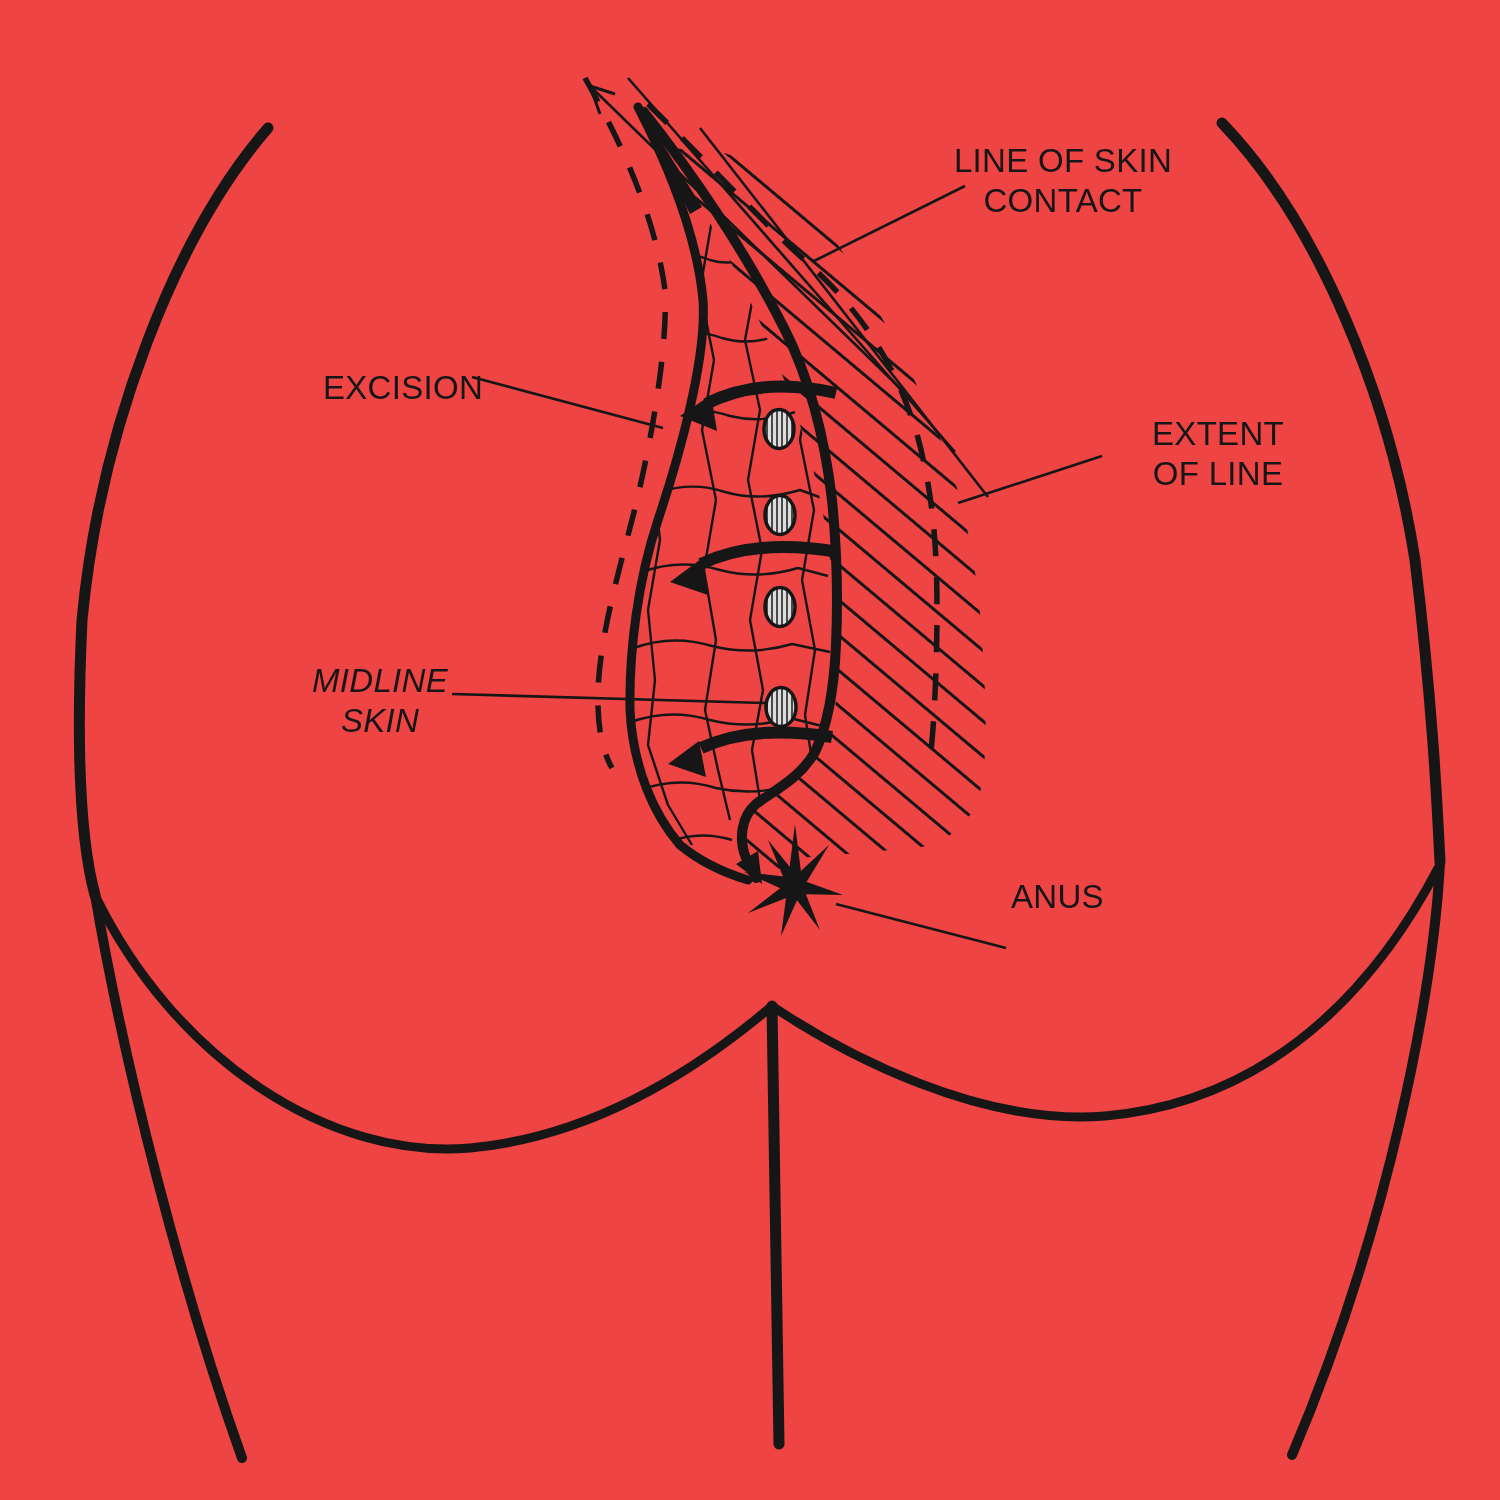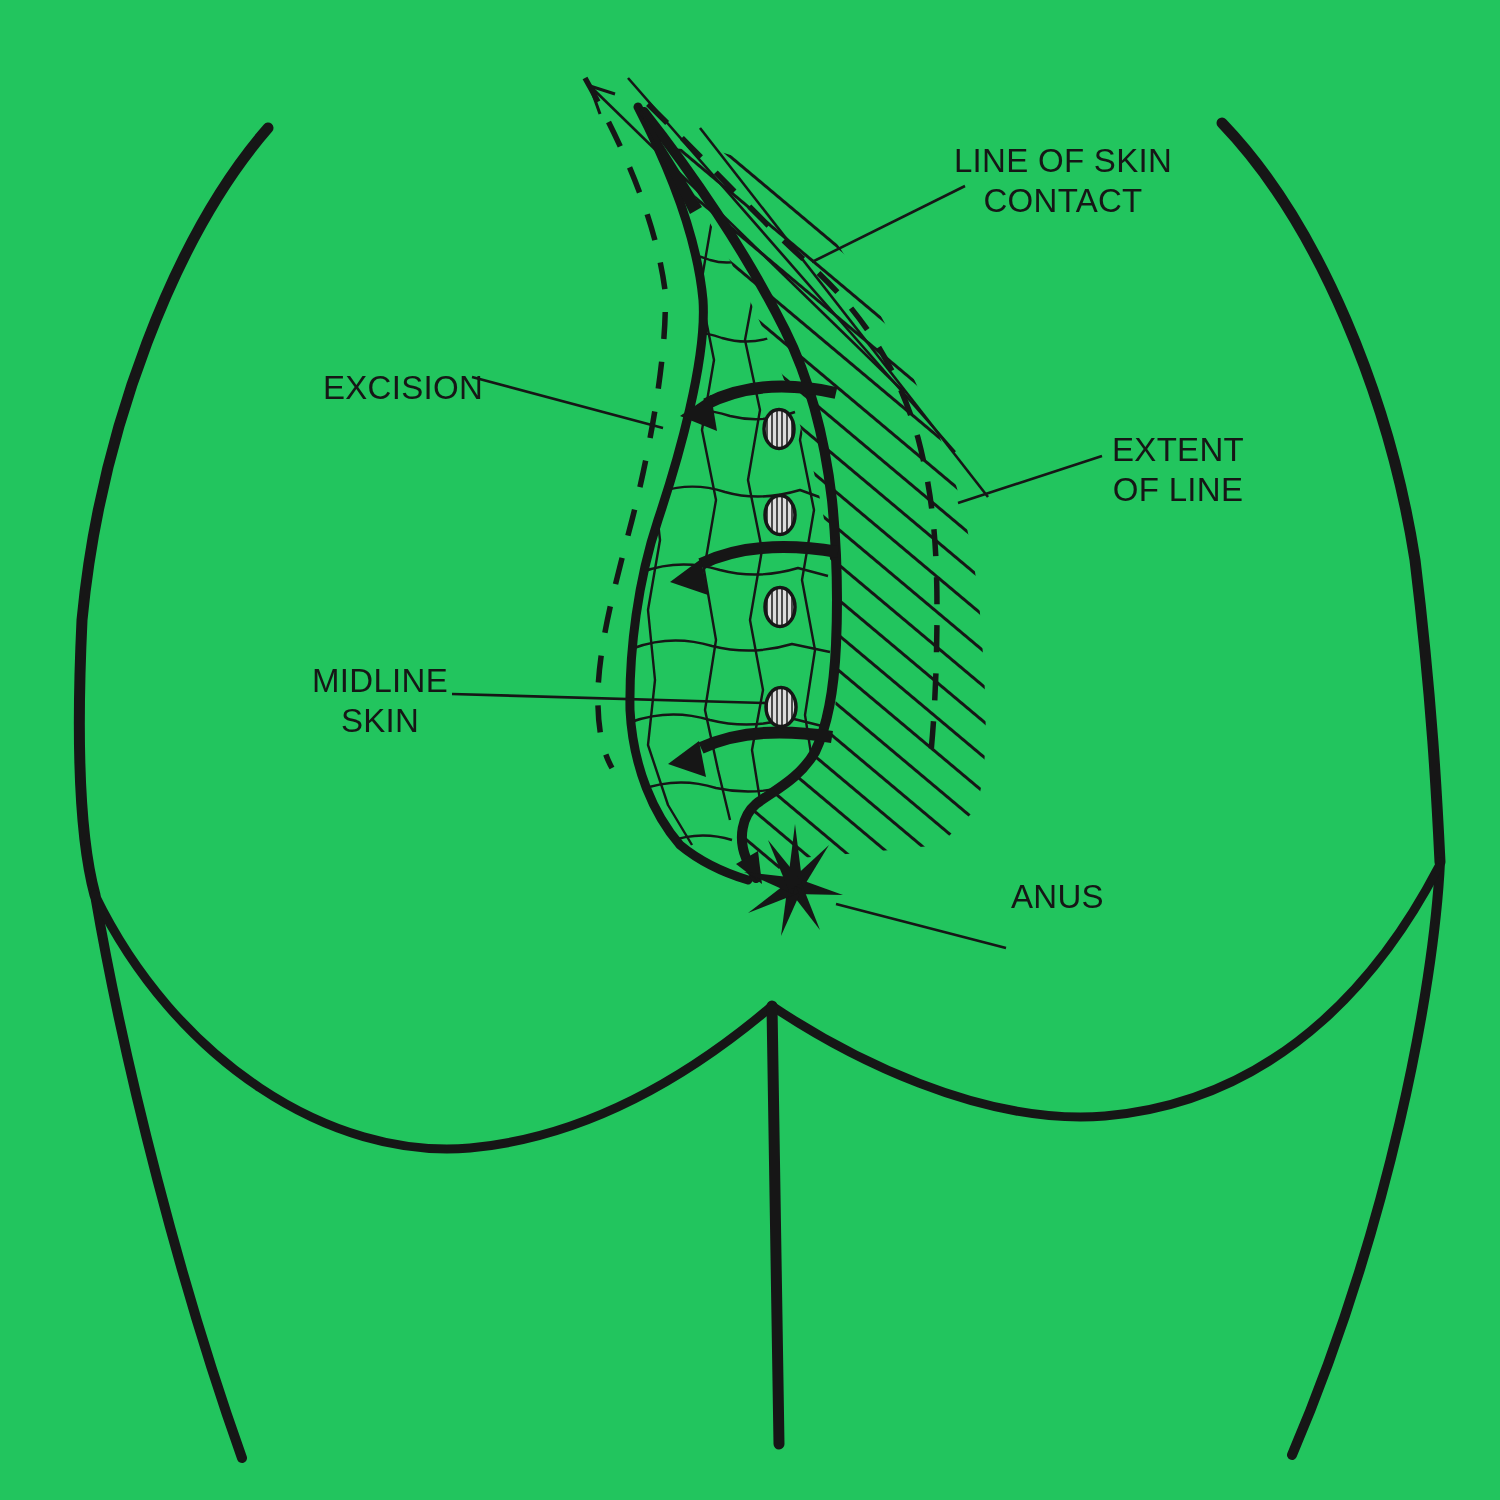--- a/index.html
+++ b/index.html
@@ -1,19 +1,19 @@
 <!DOCTYPE html>
 <html><head>
 <meta charset="utf-8">
 <style>
   html,body{margin:0;padding:0;background:#ffffff;}
   .stage{
     position:relative;
     width:1500px;height:1500px;
-    background:#22c55e;
+    background:#ef4444;
     font-family:"Liberation Sans", sans-serif;
     overflow:hidden;
   }
   .stage svg{position:absolute;left:0;top:0;width:1500px;height:1500px;}
   .lbl{
     position:absolute;
     color:#161616;
     font-size:33px;
     line-height:1.22;
     letter-spacing:0.3px;
@@ -153,26 +153,26 @@
 
 <div class="lbl center" style="left:1063px;top:141px;">
   <div>LINE OF SKIN</div>
   <div>CONTACT</div>
 </div>
 
 <div class="lbl" style="left:323px;top:368px;">
   <div>EXCISION</div>
 </div>
 
-<div class="lbl center" style="left:1178px;top:414px;margin-top:16px;">
+<div class="lbl center" style="left:1218px;top:414px;">
   <div>EXTENT</div>
   <div>OF LINE</div>
 </div>
 
-<div class="lbl center" style="left:380px;top:661px;">
+<div class="lbl center" style="left:380px;top:661px;font-style:italic;">
   <div>MIDLINE</div>
   <div>SKIN</div>
 </div>
 
 <div class="lbl" style="left:1011px;top:877px;">
   <div>ANUS</div>
 </div>
 
 </div>
 

